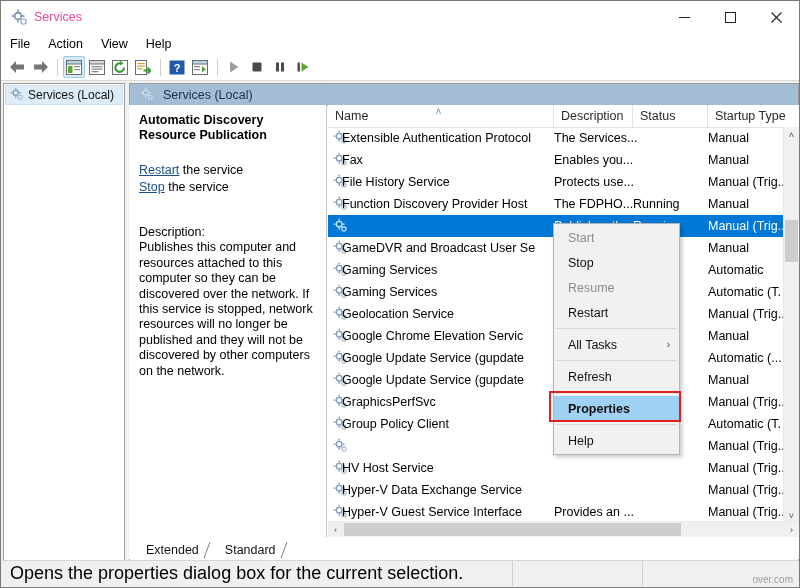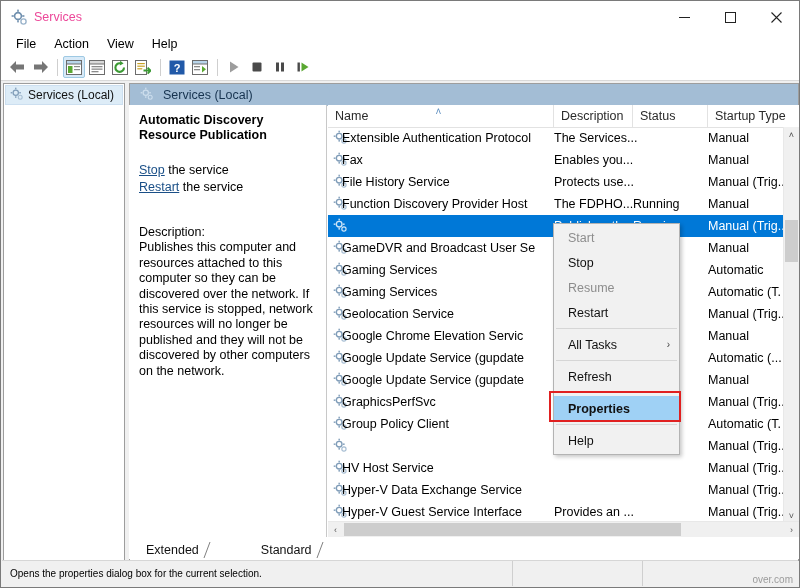--- a/index.html
+++ b/index.html
@@ -12,21 +12,21 @@
   .app{position:relative;width:800px;height:588px;box-sizing:border-box;border:1px solid #7a7a7a;background:#f0f0f0;}
 
   
   .titlebar{position:absolute;left:0;top:0;width:798px;height:33px;background:#ffffff;}
   .title-icon{position:absolute;left:10px;top:8px;width:17px;height:17px;}
   .title-text{position:absolute;left:33px;top:8px;font-size:12.5px;color:#ec4899;line-height:17px;}
   .wbtns{position:absolute;right:0;top:0;height:33px;display:flex;}
   .wbtn{width:46px;height:33px;display:flex;align-items:center;justify-content:center;color:#111;}
 
   
-  .menubar{position:absolute;left:0;top:33px;width:798px;height:20px;background:#ffffff;display:flex;align-items:center;padding-left:6px;box-sizing:border-box;}
+  .menubar{position:absolute;left:0;top:33px;width:798px;height:20px;background:#ffffff;display:flex;align-items:center;box-sizing:border-box;}
   .menuitem{padding:2px 9px;font-size:12.5px;color:#000;line-height:16px;}
 
   
   .toolbar{position:absolute;left:0;top:53px;width:798px;height:27px;background:#ffffff;display:flex;align-items:center;padding-left:5px;box-sizing:border-box;border-bottom:1px solid #d9d9d9;}
   .tb{width:22px;height:22px;margin-right:1px;display:flex;align-items:center;justify-content:center;box-sizing:border-box;border:1px solid transparent;border-radius:2px;}
   .tb.active{background:#d8eaf8;border-color:#9ec9e3;}
   .tbsep{width:1px;height:17px;background:#cfcfcf;margin:0 5px;}
 
   
   .pane-left{position:absolute;left:2px;top:82px;width:122px;height:478px;background:#ffffff;border:1px solid #9d9d9d;box-sizing:border-box;}
@@ -61,27 +61,27 @@
 
   
   .vsb{position:absolute;right:0;top:22px;width:15px;height:396px;background:#f0f0f0;border-left:1px solid #e8e8e8;}
   .vsb .arrow{height:15px;display:flex;align-items:center;justify-content:center;font-size:9px;color:#505050;}
   .vsb .thumb{position:absolute;left:1px;width:13px;background:#cdcdcd;}
   .hsb{position:absolute;left:0;bottom:0;width:471px;height:15px;background:#f0f0f0;border-top:1px solid #e8e8e8;}
   .hsb .arrow{position:absolute;top:0;width:15px;height:15px;display:flex;align-items:center;justify-content:center;font-size:9px;color:#505050;}
   .hsb .thumb{position:absolute;top:1px;height:13px;background:#cdcdcd;}
 
   
-  .btabs{position:absolute;left:128px;top:536px;width:670px;height:22px;background:#ffffff;display:flex;align-items:flex-end;padding-left:8px;box-sizing:border-box;gap:36px;}
+  .btabs{position:absolute;left:128px;top:536px;width:670px;height:22px;background:#ffffff;display:flex;align-items:flex-end;padding-left:8px;box-sizing:border-box;}
   .btab{position:relative;height:18px;display:flex;align-items:center;padding:0 9px;font-size:12.5px;color:#111;}
   .btab .slash{position:absolute;right:-4px;top:0;height:18px;width:10px;}
 
   
   .statusbar{position:absolute;left:1px;bottom:1px;width:796px;height:25px;background:#f0f0f0;border-top:1px solid #d6d6d6;display:flex;align-items:center;}
-  .statusbar .txt{padding-left:8px;font-size:10px;color:#000;}
+  .statusbar .txt{padding-left:8px;font-size:18px;color:#000;}
   .sb-cell{position:absolute;top:0;height:25px;border-left:1px solid #cfcfcf;}
 
   
   .ctx{position:absolute;left:552px;top:222px;width:125px;background:#f1f1f1;border:1px solid #b3b3b3;box-shadow:2px 2px 4px rgba(0,0,0,.22);z-index:40;padding:1px 0;}
   .ctxitem{height:25px;display:flex;align-items:center;padding-left:14px;font-size:12.5px;color:#111;position:relative;}
   .ctxitem.bold{font-weight:bold;}
   .ctxitem.disabled{color:#8d8d8d;}
   .ctxitem .sub{position:absolute;right:9px;top:0;line-height:25px;font-size:10px;color:#444;}
   .ctxsep{height:1px;background:#d6d6d6;margin:3px 2px;}
   .ctxitem.hl{background:#9fd1f5;}
@@ -260,22 +260,22 @@
         <span class="lbl">Services (Local)</span>
       </div>
     </div>
   </div>
 
   <div class="split">
 
     <div class="detail">
       <h1>Automatic Discovery Resource Publication</h1>
       <div class="links">
+        <div><a>Restart</a><span> the service</span></div>
         <div><a>Stop</a><span> the service</span></div>
-        <div><a>Restart</a><span> the service</span></div>
       </div>
       <div class="desc">
         <div>Description:</div>
         <div>Publishes this computer and resources attached to this computer so they can be discovered over the network.  If this service is stopped, network resources will no longer be published and they will not be discovered by other computers on the network.</div>
       </div>
     </div>
 
     <div class="listarea">
       <div class="col-head">
         <div class="ch" style="left:0;width:226px;">

